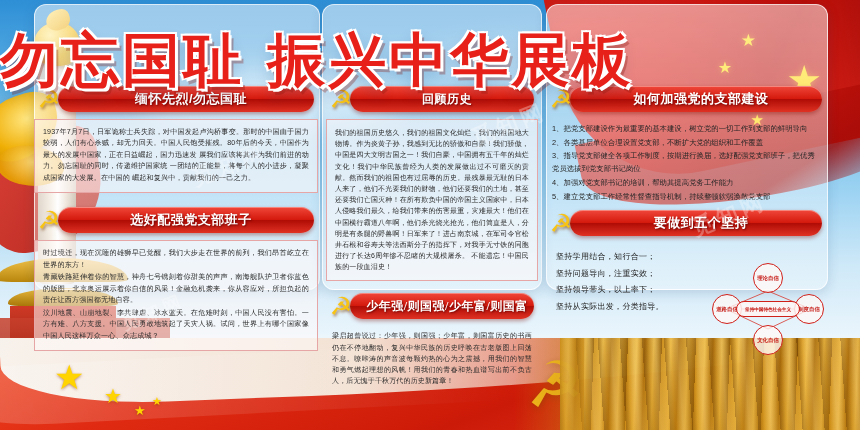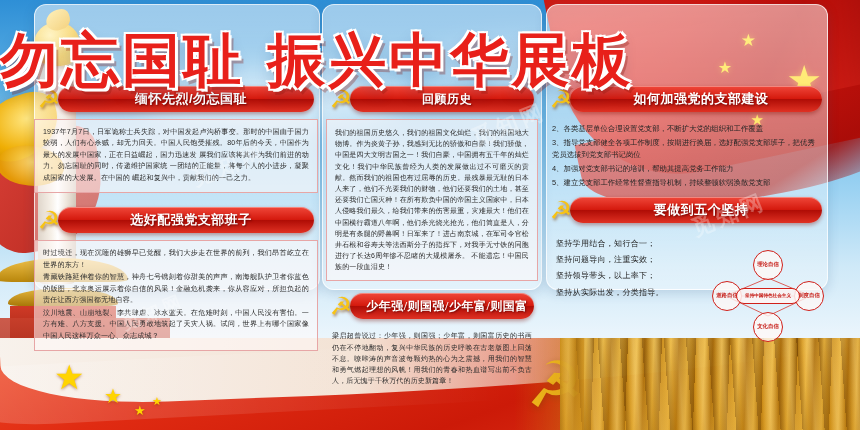--- a/index.html
+++ b/index.html
@@ -353,20 +353,21 @@
 
   <div class="col col-right">
 
     <div class="sec-head">
       <span class="emblem">☭</span>
       <div class="pill">
         <span class="pill-text">如何加强党的支部建设</span>
       </div>
     </div>
     <ul class="numlist">
+      <li>1、把党支部建设作为最重要的基本建设，树立党的一切工作到支部的鲜明导向</li>
       <li>2、各类基层单位合理设置党支部，不断扩大党的组织和工作覆盖</li>
       <li>3、指导党支部健全各项工作制度，按期进行换届，选好配强党支部班子，把优秀党员选拔到党支部书记岗位</li>
       <li>4、加强对党支部书记的培训，帮助其提高党务工作能力</li>
       <li>5、建立党支部工作经常性督查指导机制，持续整顿软弱涣散党支部</li>
     </ul>
 
     <div style="height:6px"></div>
 
     <div class="sec-head">
       <span class="emblem">☭</span>

